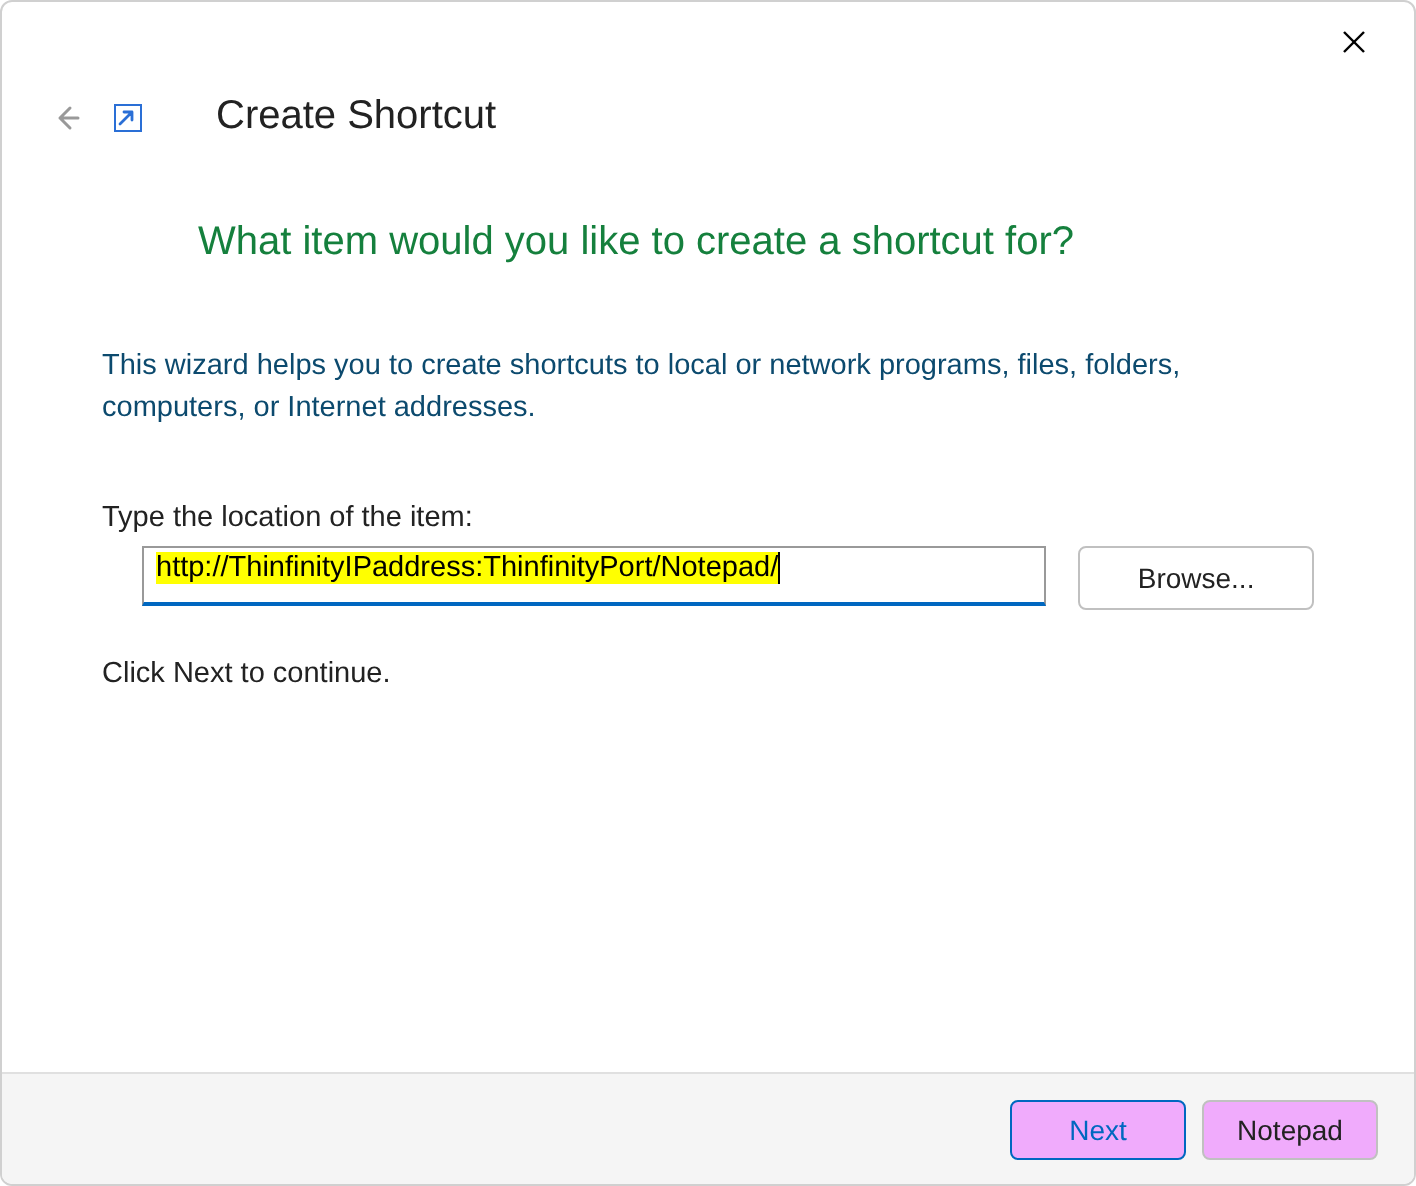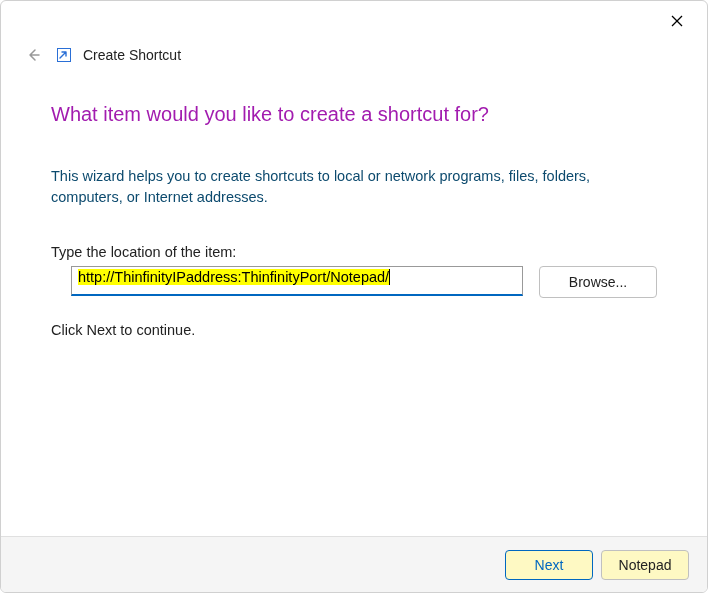--- a/index.html
+++ b/index.html
@@ -46,32 +46,34 @@
     }
     .shortcut-icon {
       width: 14px;
       height: 14px;
       display: flex;
       align-items: center;
       justify-content: center;
     }
     .shortcut-icon svg { display: block; }
     .header-title {
-      font-size: 14px;
+      font-size: 20px;
       color: #222;
+      margin-left: 25px;
     }
     .content {
       flex: 1;
       padding: 40px 50px 0 50px;
     }
     .main-heading {
       font-size: 20px;
-      color: #a21caf;
+      color: #15803d;
       font-weight: 400;
       margin-bottom: 40px;
+      margin-left: 48px;
     }
     .desc {
       font-size: 14.5px;
       color: #0c4a6e;
       line-height: 1.45;
       margin-bottom: 36px;
       max-width: 560px;
     }
     .label {
       font-size: 14.5px;
@@ -122,21 +124,21 @@
       border-top: 1px solid #e0e0e0;
       display: flex;
       justify-content: flex-end;
       align-items: center;
       gap: 8px;
       padding-right: 18px;
     }
     .footer-btn {
       width: 88px;
       height: 30px;
-      background: #fef9c3;
+      background: #f0abfc;
       border: 1px solid #c0c0c0;
       border-radius: 4px;
       font-family: inherit;
       font-size: 14px;
       color: #222;
       cursor: pointer;
     }
     .footer-btn.primary {
       border: 1px solid #0067c0;
       color: #0067c0;

